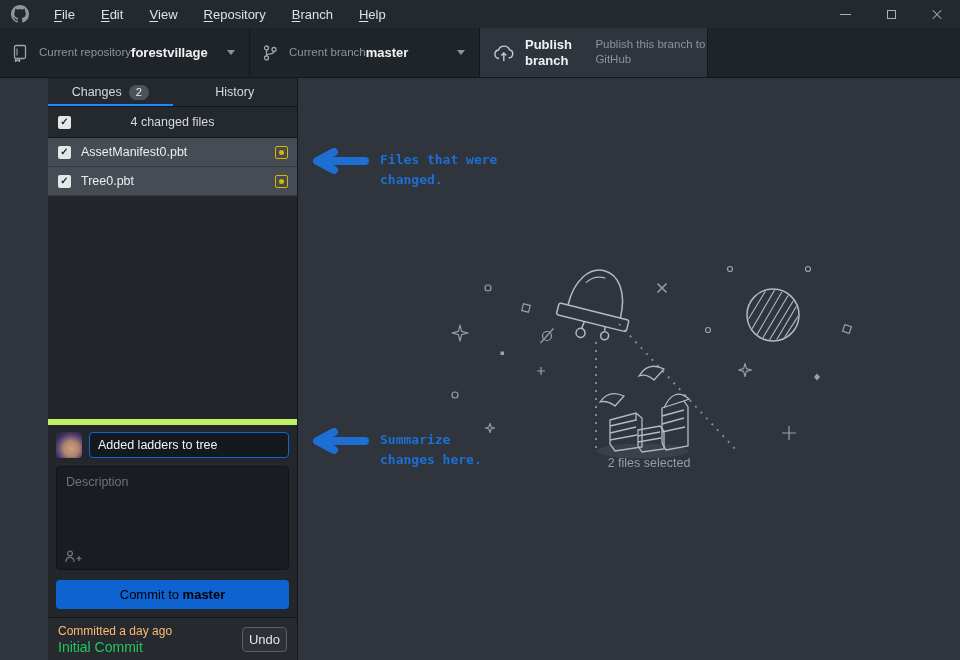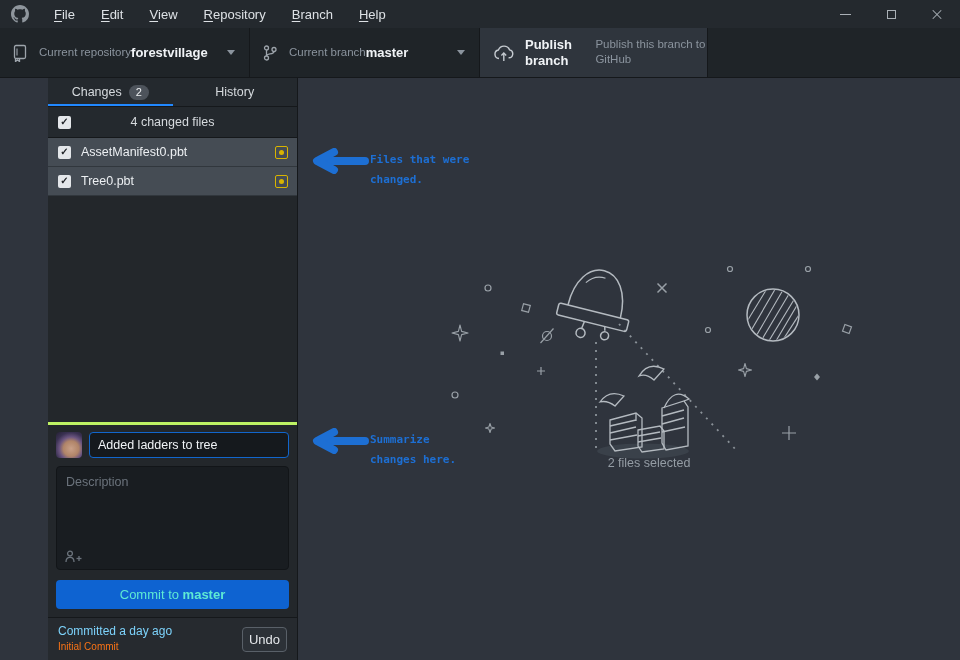--- a/index.html
+++ b/index.html
@@ -54,55 +54,55 @@
   .file-row { height:29px; background:#454c54; border-bottom:1px solid #31373d; display:flex; align-items:center;
               font-size:12.5px; color:#eceff2; cursor:pointer; flex:0 0 auto; }
   .file-row .checkbox { margin-left:10px; }
   .file-name { margin-left:10px; }
   .status-dot { margin-left:auto; margin-right:9px; width:13px; height:13px; border:1.5px solid #d9b400; border-radius:2px;
                 display:flex; align-items:center; justify-content:center; }
   .status-dot i { width:5px; height:5px; border-radius:50%; background:#d9b400; }
 
   .spacer { flex:1; }
 
-  .commit-panel { border-top:3px solid #bef264; background:#23272b; padding:7px 8px 8px; display:flex; flex-direction:column; flex:0 0 auto; }
+  .commit-panel { border-top:6px solid #bef264; background:#23272b; padding:7px 8px 8px; display:flex; flex-direction:column; flex:0 0 auto; }
   .summary-row { display:flex; align-items:center; margin-bottom:8px; }
   .avatar { width:26px; height:26px; border-radius:4px; flex:0 0 auto;
             background:radial-gradient(circle at 58% 64%, #c9a088 0%, #b08468 34%, #6b5580 52%, #3a3152 72%, #232031 100%); }
   .summary-input { flex:1; margin-left:7px; height:26px; background:#15191d; border:1.5px solid #1166cc; border-radius:4px;
                    color:#f0f3f6; font-size:12.5px; padding:0 8px; outline:none; font-family:inherit; min-width:0; }
   .desc-box { height:104px; background:#191d21; border:1px solid #121518; border-radius:4px; position:relative; margin-bottom:10px; }
   .desc-box textarea { width:100%; height:76px; background:transparent; border:none; resize:none; outline:none;
                        color:#e4e7ea; font-size:12.5px; padding:8px 9px; font-family:inherit; }
   .desc-box textarea::placeholder { color:#6b737c; }
   .coauthor { position:absolute; left:8px; bottom:6px; }
-  .commit-btn { height:29px; background:#0e63d1; border:none; border-radius:4px; color:#5eead4; font-size:13px;
+  .commit-btn { height:29px; background:#0e63d1; border:none; border-radius:4px; color:#000000; font-size:13px;
                 font-family:inherit; display:flex; align-items:center; justify-content:center; cursor:pointer; }
   .commit-btn .prefix { white-space:pre; }
   .commit-btn .branch-b { font-weight:bold; }
 
   .history-strip { height:43px; border-top:1px solid #15181b; background:#262a2f; display:flex; align-items:center;
                    padding:0 10px; flex:0 0 auto; }
   .hs-text { flex:1; }
-  .hs-time { font-size:12px; color:#7dd3fc; line-height:15px; }
-  .hs-title { font-size:10px; color:#f97316; line-height:16px; }
+  .hs-time { font-size:12px; color:#fdba74; line-height:15px; }
+  .hs-title { font-size:14px; color:#22c55e; line-height:16px; }
   .undo-btn { width:45px; height:25px; background:#2c3137; border:1px solid #596068; border-radius:4px;
               color:#e4e7ea; font-size:13px; font-family:inherit; cursor:pointer; }
 
   
   .main { flex:1; position:relative; background:#2f343d; overflow:hidden; }
   .illustration { position:absolute; left:135px; top:172px; }
   .caption { position:absolute; left:351px; top:378px; transform:translateX(-50%);
              font-size:12.5px; color:#959da5; white-space:nowrap; }
   .annotation { position:absolute; display:flex; align-items:flex-start; }
   .ann-a1 { left:10px; top:70px; }
   .ann-a2 { left:10px; top:350px; }
   .ann-arrow { flex:0 0 auto; }
-  .ann-text { margin-left:0; margin-top:2px; font-family:"DejaVu Sans Mono", monospace; font-weight:bold;
-              font-size:11px; color:#1d6fd4; line-height:20px; }
+  .ann-text { margin-left:10px; margin-top:2px; font-family:"DejaVu Sans Mono", monospace; font-weight:bold;
+              font-size:13px; color:#1d6fd4; line-height:20px; }
 </style>
 </head>
 <body>
 
 <div class="app">
 
   <div class="titlebar">
     <svg class="gh-logo" viewBox="0 0 16 16">
       <path fill="#8f969d" d="M8 0C3.58 0 0 3.58 0 8c0 3.54 2.29 6.53 5.47 7.59.4.07.55-.17.55-.38 0-.19-.01-.82-.01-1.49-2.01.37-2.53-.49-2.69-.94-.09-.23-.48-.94-.82-1.13-.28-.15-.68-.52-.01-.53.63-.01 1.08.58 1.23.82.72 1.21 1.87.87 2.33.66.07-.52.28-.87.51-1.07-1.78-.2-3.64-.89-3.64-3.95 0-.87.31-1.59.82-2.15-.08-.2-.36-1.02.08-2.12 0 0 .67-.21 2.2.82.64-.18 1.32-.27 2-.27s1.36.09 2 .27c1.53-1.04 2.2-.82 2.2-.82.44 1.1.16 1.92.08 2.12.51.56.82 1.27.82 2.15 0 3.07-1.87 3.75-3.65 3.95.29.25.54.73.54 1.48 0 1.07-.01 1.93-.01 2.2 0 .21.15.46.55.38A8.01 8.01 0 0 0 16 8c0-4.42-3.58-8-8-8z"></path>
     </svg>

